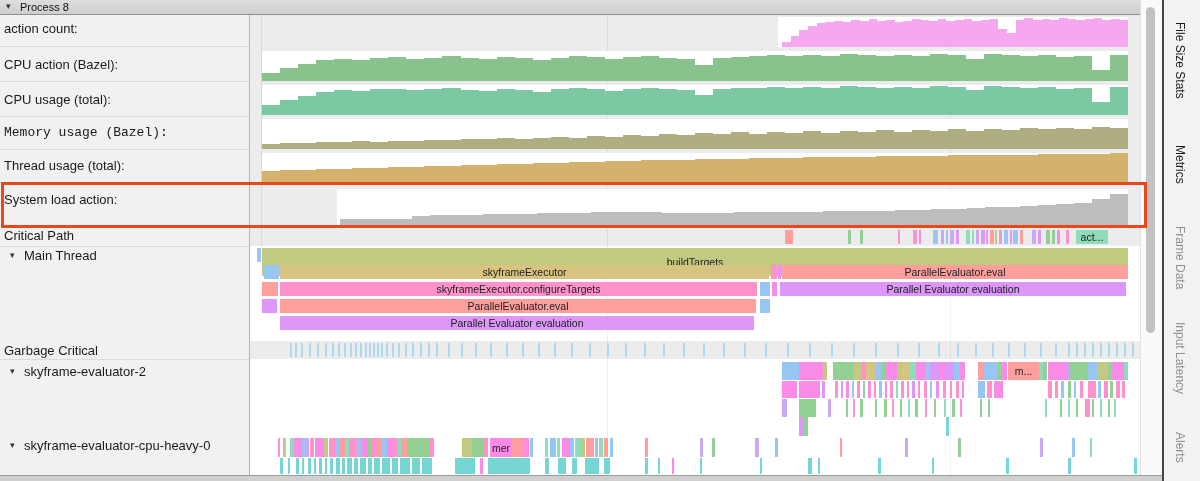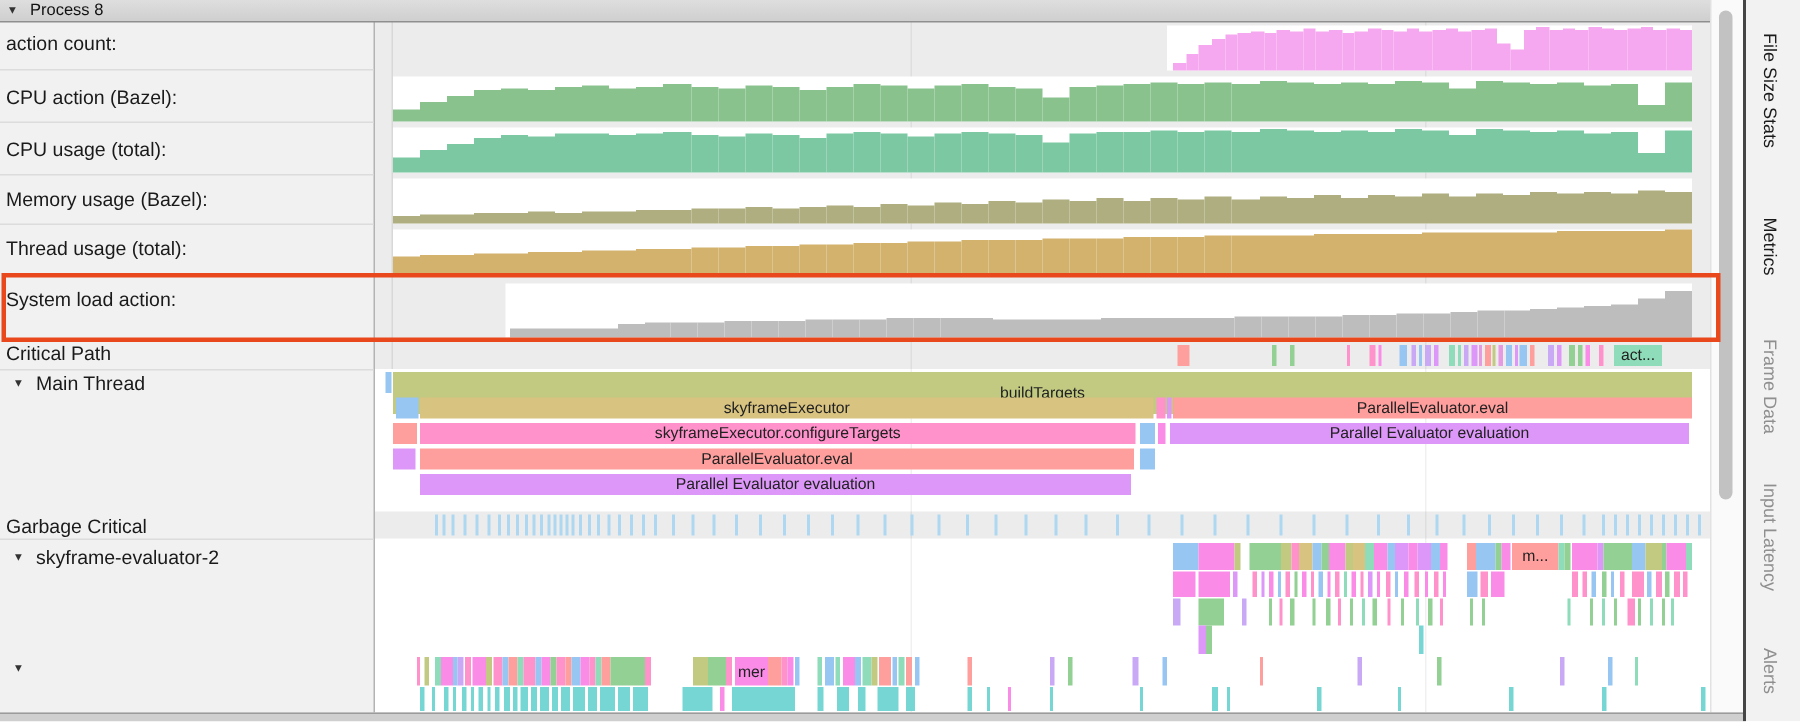--- a/index.html
+++ b/index.html
@@ -74,30 +74,31 @@
   <div class="rowline" style="top:46px;"></div>
   <div class="rowline" style="top:81px;"></div>
   <div class="rowline" style="top:116px;"></div>
   <div class="rowline" style="top:149px;"></div>
   <div class="rowline" style="top:246px;"></div>
   <div class="rowline" style="top:359px;"></div>
 
   <div class="tracklabel" style="left:4px;top:21px;">action count:</div>
   <div class="tracklabel" style="left:4px;top:57px;">CPU action (Bazel):</div>
   <div class="tracklabel" style="left:4px;top:92px;">CPU usage (total):</div>
-  <div class="tracklabel" style="left:4px;top:125px;">Memory usage (Bazel):</div>
+  <div class="tracklabel" style="left:4px;top:125px;font-family:Liberation Mono, monospace;">Memory usage (Bazel):</div>
   <div class="tracklabel" style="left:4px;top:158px;">Thread usage (total):</div>
   <div class="tracklabel" style="left:4px;top:192px;">System load action:</div>
   <div class="tracklabel" style="left:4px;top:228px;">Critical Path</div>
   <div class="tri" style="left:10px;top:250px;">▾</div>
   <div class="tracklabel" style="left:24px;top:248px;">Main Thread</div>
   <div class="tracklabel" style="left:4px;top:343px;">Garbage Critical</div>
   <div class="tri" style="left:10px;top:366px;">▾</div>
   <div class="tracklabel" style="left:24px;top:364px;">skyframe-evaluator-2</div>
   <div class="tri" style="left:10px;top:440px;">▾</div>
+  <div class="tracklabel" style="left:24px;top:438px;">skyframe-evaluator-cpu-heavy-0</div>
 
   <div id="mount">
       <div class="cCanvas" style="left: 778px; top: 17px; width: 350px; height: 30px;">
         <div class="bars" style="left: 4px;">
           <div class="bar" style="height: 5px; background: rgb(245, 168, 240);"></div>
           <div class="bar" style="height: 11px; background: rgb(245, 168, 240);"></div>
           <div class="bar" style="height: 17px; background: rgb(245, 168, 240);"></div>
           <div class="bar" style="height: 21px; background: rgb(245, 168, 240);"></div>
           <div class="bar" style="height: 24px; background: rgb(245, 168, 240);"></div>
           <div class="bar" style="height: 25px; background: rgb(245, 168, 240);"></div>

